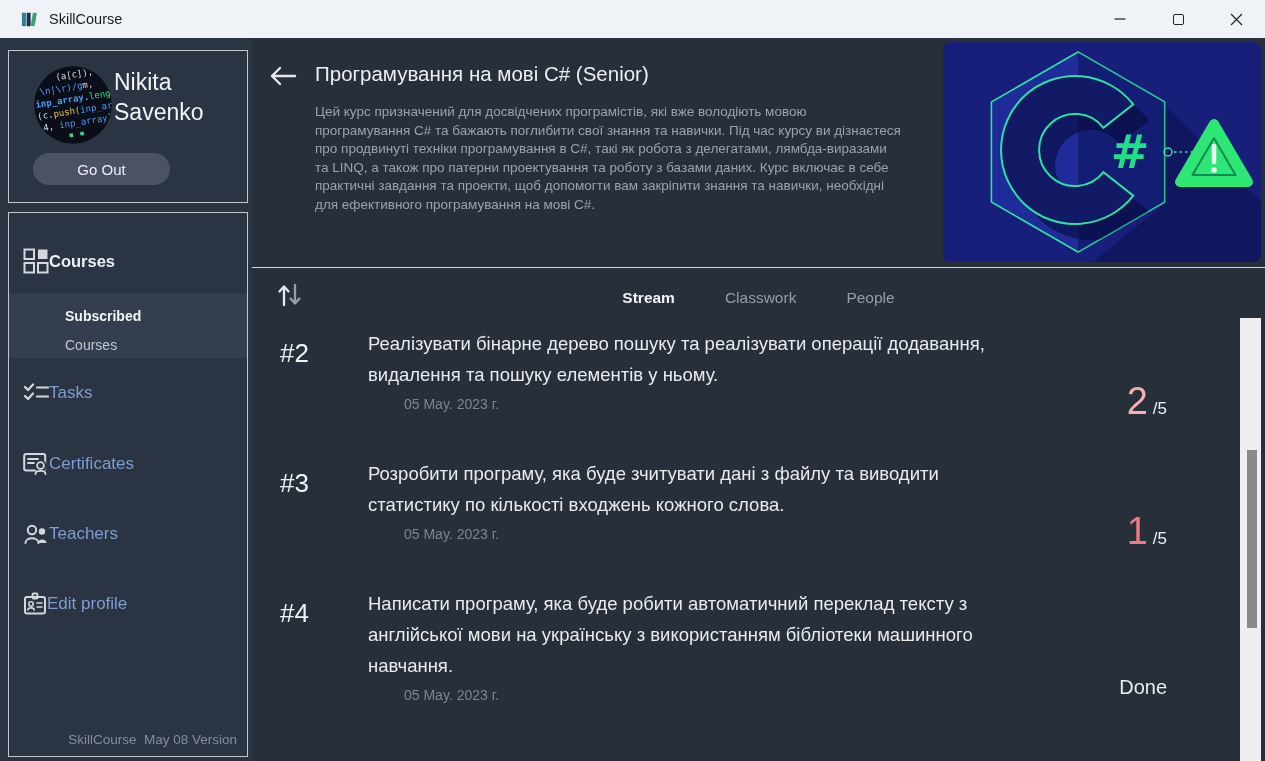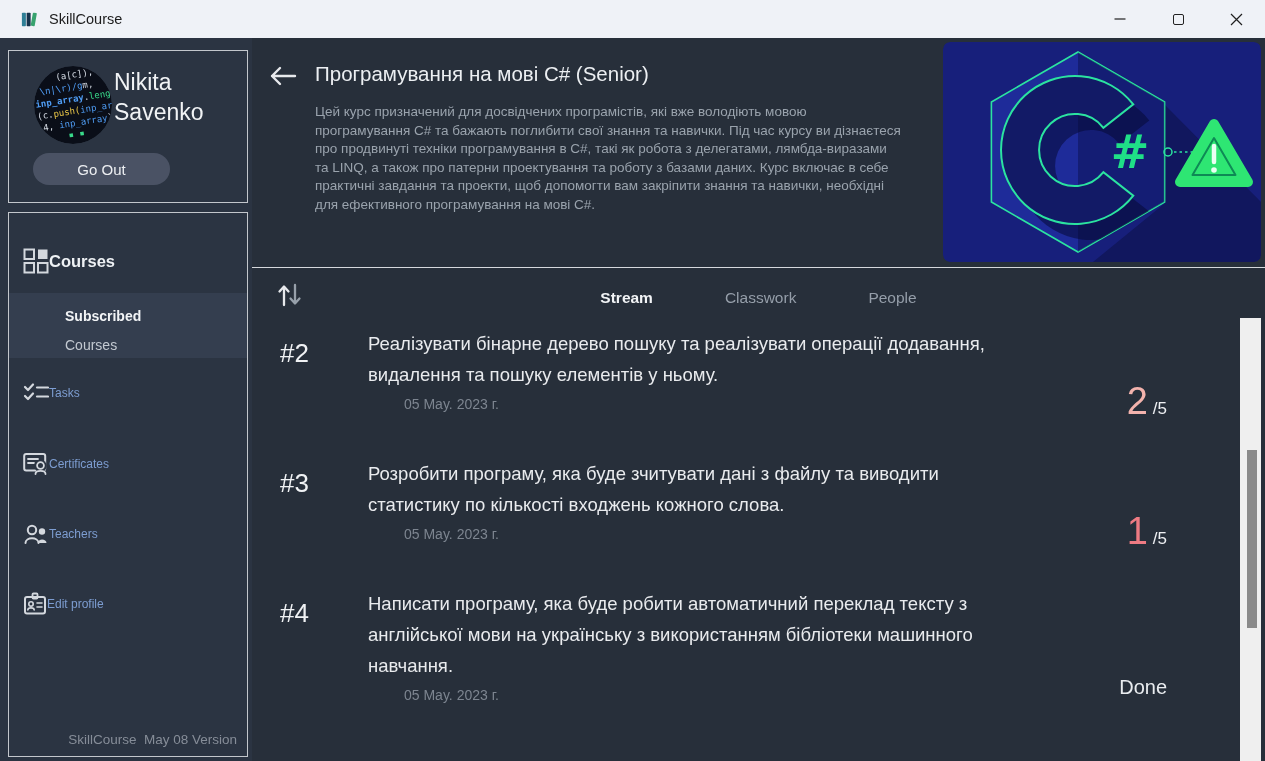--- a/index.html
+++ b/index.html
@@ -25,35 +25,35 @@
   .profile-card{top:12px;height:153px;}
   .avatar{position:absolute;left:25px;top:15px;width:78px;height:78px;border-radius:50%;overflow:hidden;}
   .user-name{position:absolute;left:105px;top:16px;font-size:23px;line-height:30px;color:var(--text-white,#f1f3f5);}
   .logout{
     position:absolute;left:24px;top:102px;width:137px;height:32px;border-radius:16px;
     background:#4a5264;border:none;color:#edeff2;font-size:15px;font-family:inherit;cursor:pointer;
   }
   .nav-card{top:174px;bottom:4px;}
   .nav-row{position:absolute;left:14px;right:8px;height:30px;display:flex;align-items:center;cursor:pointer;}
   .nav-row svg{flex:0 0 auto;}
-  .nav-label{font-size:12px;color:var(--nav-link,#7d9dd1);}
+  .nav-label{font-size:17px;color:var(--nav-link,#7d9dd1);}
   .nav-label.white{color:#eef1f4;font-weight:bold;font-size:16.5px;}
   .sub-block{position:absolute;left:0;right:0;top:80px;height:65px;background:var(--highlight-bg,#343e4f);padding:9px 0 0 56px;}
   .sub-item{line-height:29px;font-size:14px;color:#c3c9d1;cursor:pointer;}
   .sub-item.active{color:#f2f4f6;font-weight:bold;}
   .sidebar-footer{position:absolute;right:10px;bottom:9px;font-size:13.5px;color:#868d98;white-space:pre;text-align:center;}
   
   .main{position:absolute;left:252px;top:38px;right:0;bottom:0;background:var(--main-bg,#272f3a);}
   .back{position:absolute;left:16px;top:26px;width:30px;height:24px;cursor:pointer;}
   .course-title{position:absolute;left:63px;top:24px;margin:0;font-size:20.5px;font-weight:400;color:#eceff2;}
   .course-desc{position:absolute;left:63px;top:65px;width:588px;margin:0;font-size:13.5px;line-height:18.6px;color:var(--text-muted,#9aa3ad);}
   .course-image{position:absolute;right:4px;top:4px;width:318px;height:220px;border-radius:7px;overflow:hidden;}
   .divider{position:absolute;left:0;right:0;top:229px;height:1px;background:#d5d8dc;}
   .sort{position:absolute;left:24px;top:243px;width:28px;height:28px;cursor:pointer;}
-  .tabs{position:absolute;left:0;right:0;top:251px;display:flex;justify-content:center;gap:72px;}
+  .tabs{position:absolute;left:0;right:0;top:251px;display:flex;justify-content:center;gap:50px;}
   .tab{font-size:15.5px;color:#959ea9;cursor:pointer;}
   .tab.active{color:#f2f4f6;font-weight:bold;}
   .task{position:absolute;left:0;right:0;height:130px;cursor:pointer;}
   .t0{top:290px;} .t1{top:420px;} .t2{top:550px;height:160px;}
   .task-num{position:absolute;left:28px;top:10px;font-size:26px;color:#f0f2f4;}
   .task-body{position:absolute;left:116px;top:0;width:655px;}
   .task-text{font-size:18.5px;line-height:31px;color:#e9ebee;}
   .task-date{margin-top:6px;font-size:14px;color:var(--text-dim,#7d8590);margin-left:36px;}
   .task-side{position:absolute;right:98px;top:52px;white-space:nowrap;}
   .task-side.done-pos{top:88px;}

